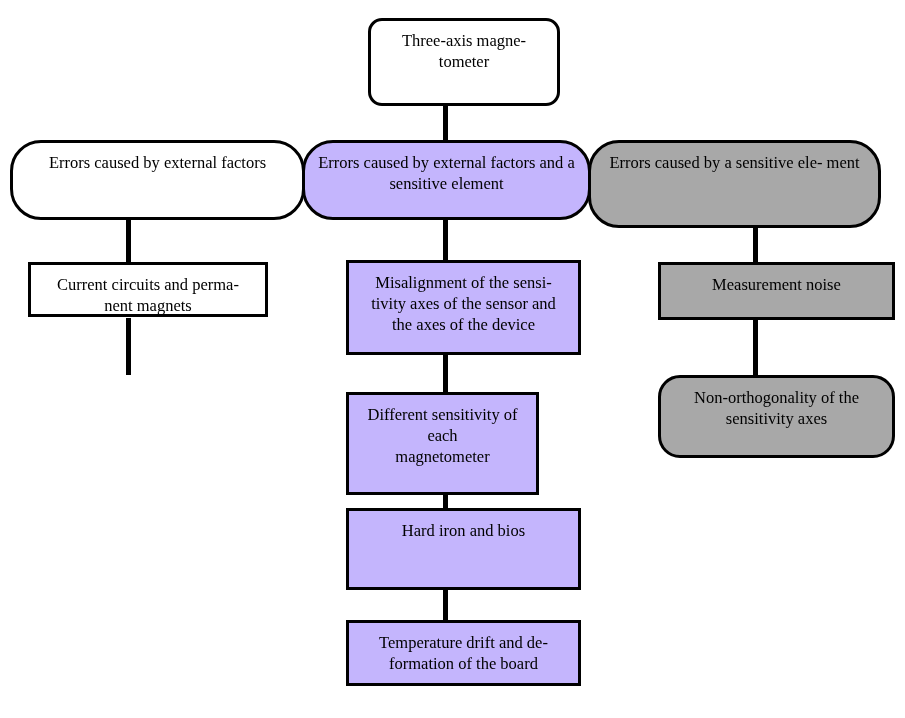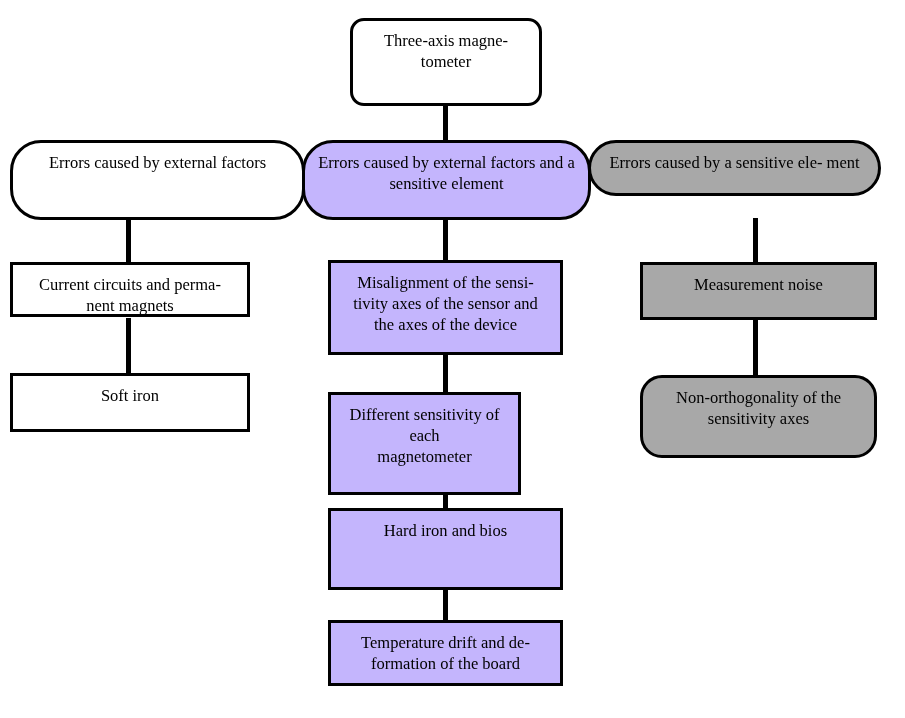--- a/index.html
+++ b/index.html
@@ -25,20 +25,21 @@
     display: flex;
     align-items: flex-start;
     justify-content: center;
     text-align: center;
     font-size: 16.5px;
     line-height: 1.28;
     padding-top: 9px;
     padding-left: 10px;
     padding-right: 10px;
     z-index: 2;
+    margin-left: 18px;
   }
   .node .label {
     display: block;
     width: 100%;
     white-space: pre-line;
   }
   .node.rounded {
     border-radius: 14px;
   }
   .fill-white  { background: #ffffff; }
@@ -85,37 +86,34 @@
 
   <div class="band fill-white" style="left:10px; top:140px; width:295px; height:80px;">
     <span class="label">Errors caused by external factors</span>
   </div>
 
   <div class="band fill-light" style="left:302px; top:140px; width:289px; height:80px;">
     <span class="label">Errors caused by external factors
 and a sensitive element</span>
   </div>
 
-  <div class="band fill-dark" style="left:588px; top:140px; width:293px; height:56px;">
+  <div class="band fill-dark" style="left:588px; top:140px; width:293px; height:88px;">
     <span class="label">Errors caused by a sensitive ele-
 ment</span>
   </div>
 
   <div class="connector" style="left:126px; top:218px; height:46px;"></div>
 
   <div class="node fill-white" style="left:10px; top:262px; width:240px; height:55px;">
     <span class="label">Current circuits and perma-
 nent magnets</span>
   </div>
 
   <div class="connector" style="left:126px; top:318px; height:57px;"></div>
 
-  <div class="node fill-white" style="left:10px; top:373px; width:240px; height:59px;">
-    <span class="label">Soft iron</span>
-  </div>
 
   <div class="connector" style="left:443px; top:218px; height:46px;"></div>
 
   <div class="node fill-light" style="left:328px; top:260px; width:235px; height:95px;">
     <span class="label">Misalignment of the sensi-
 tivity axes of the sensor and
 the axes of the device</span>
   </div>
 
   <div class="connector" style="left:443px; top:353px; height:41px;"></div>

